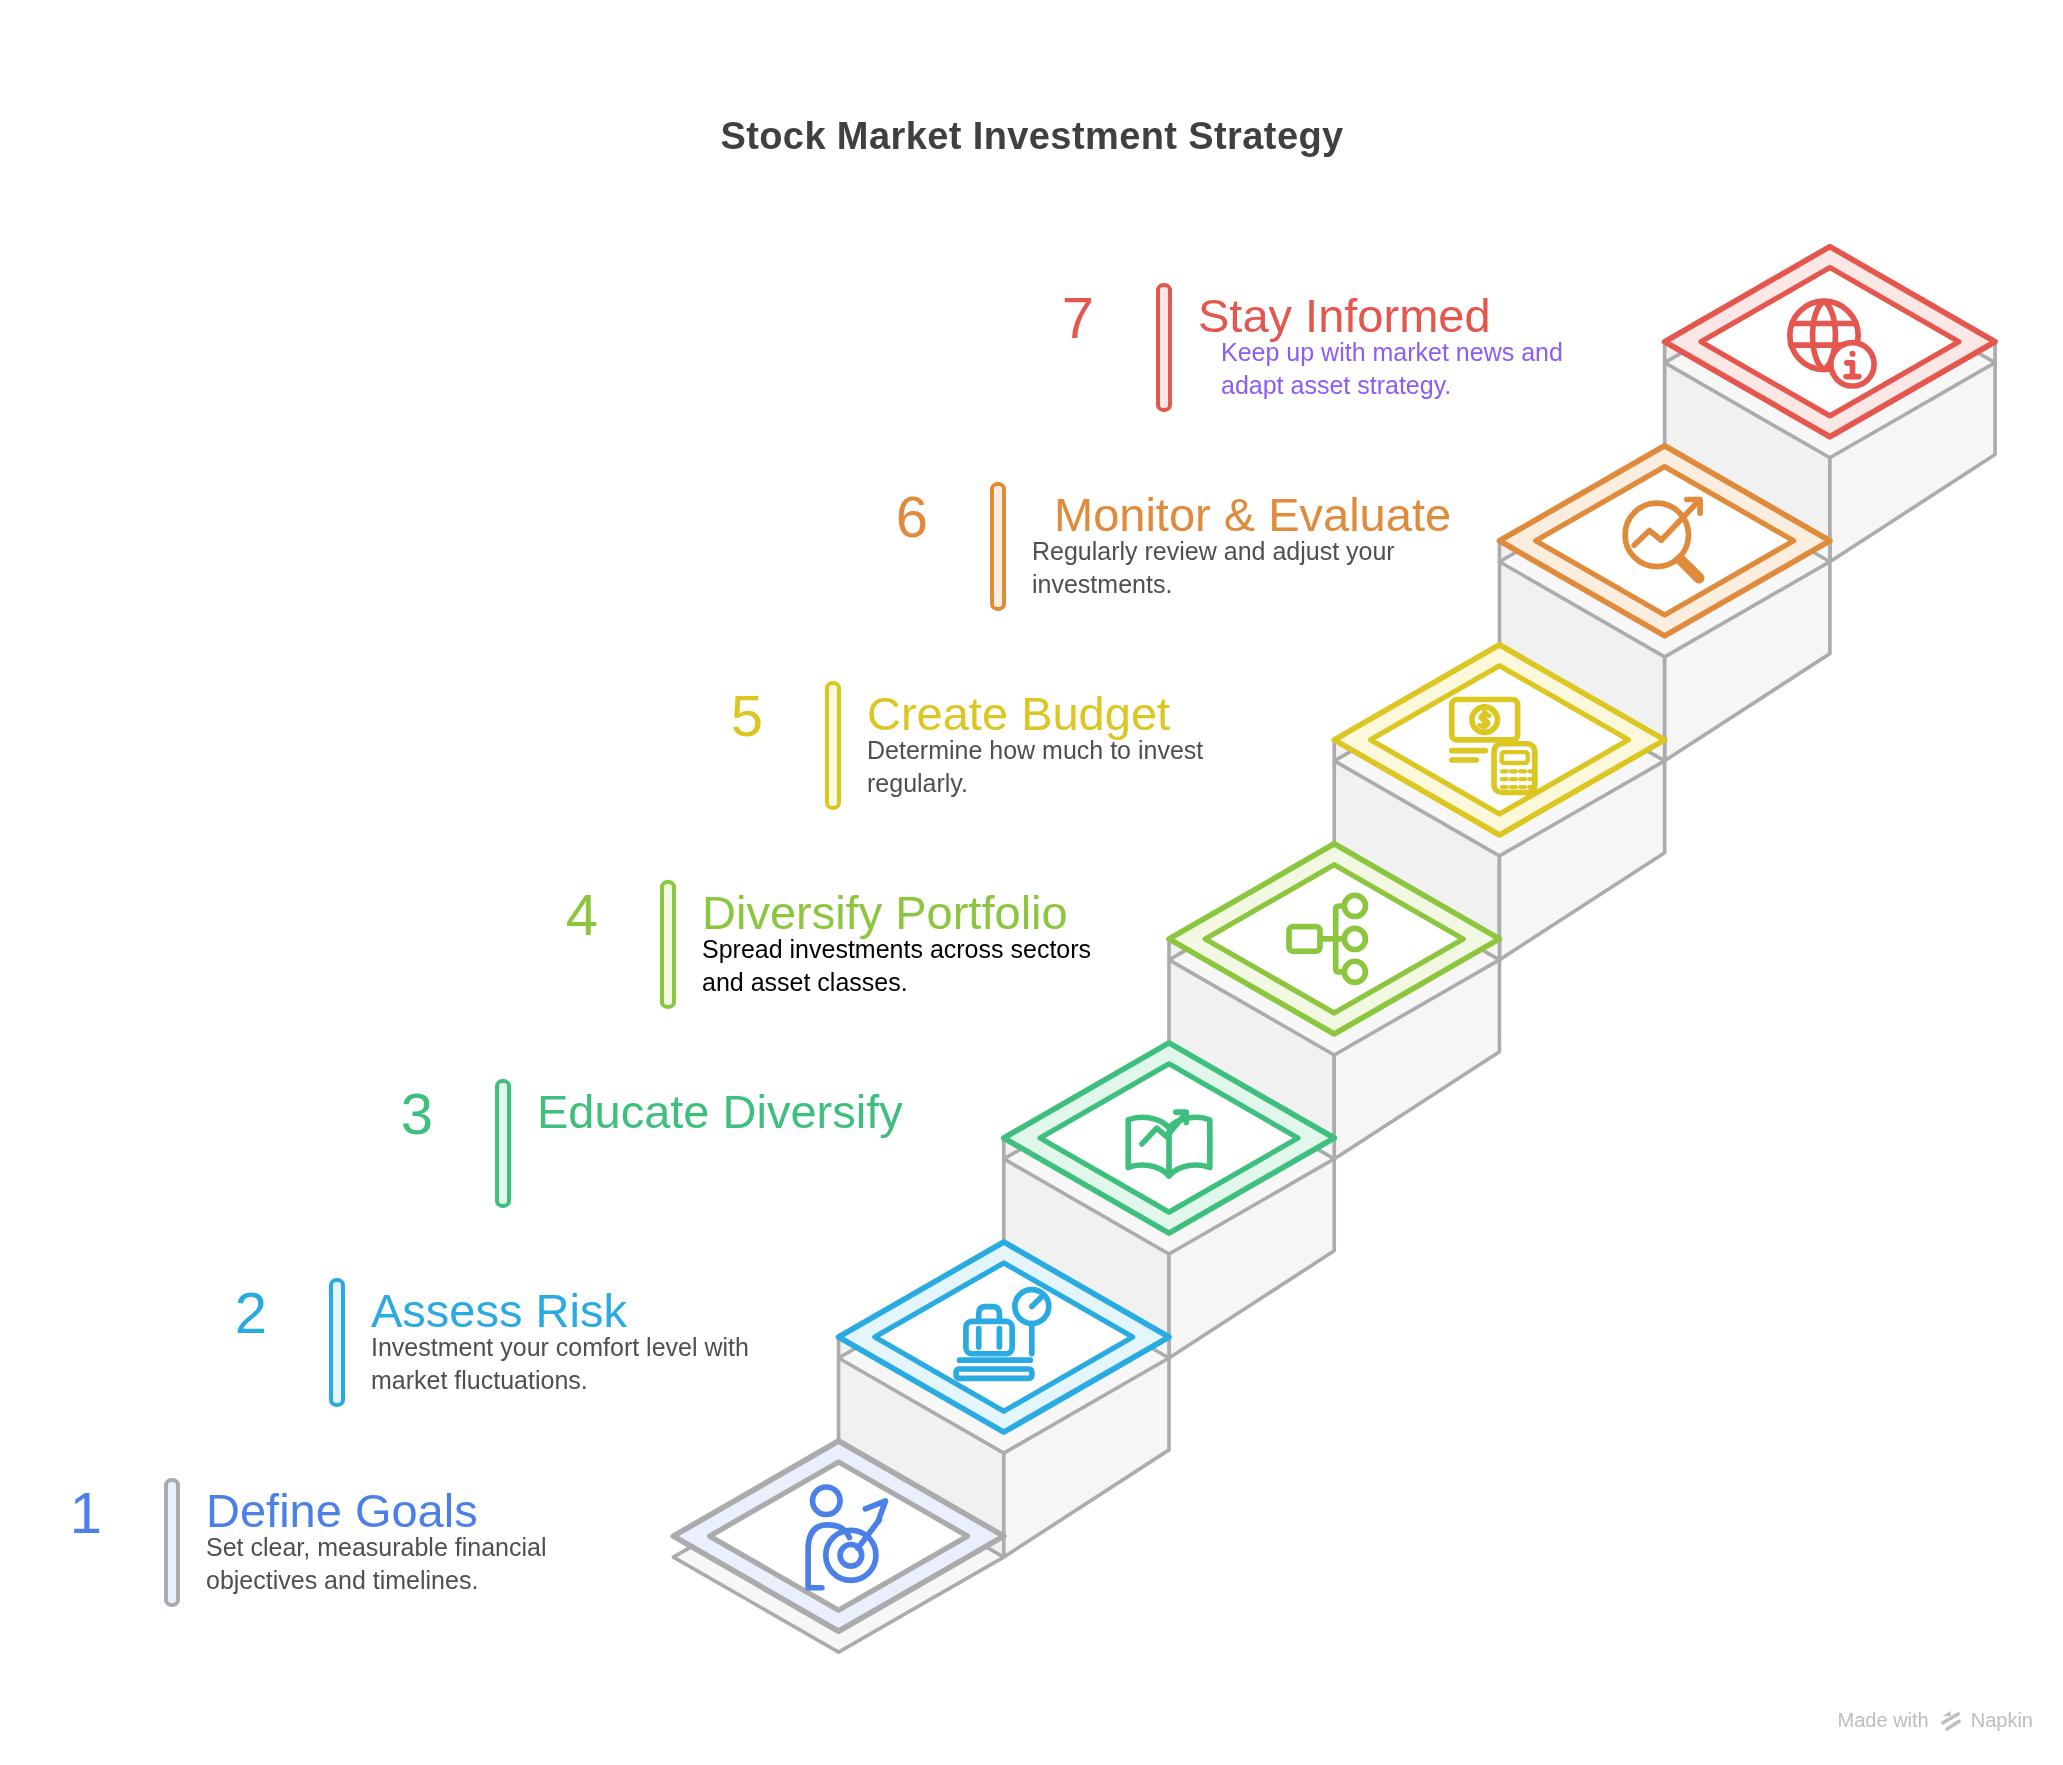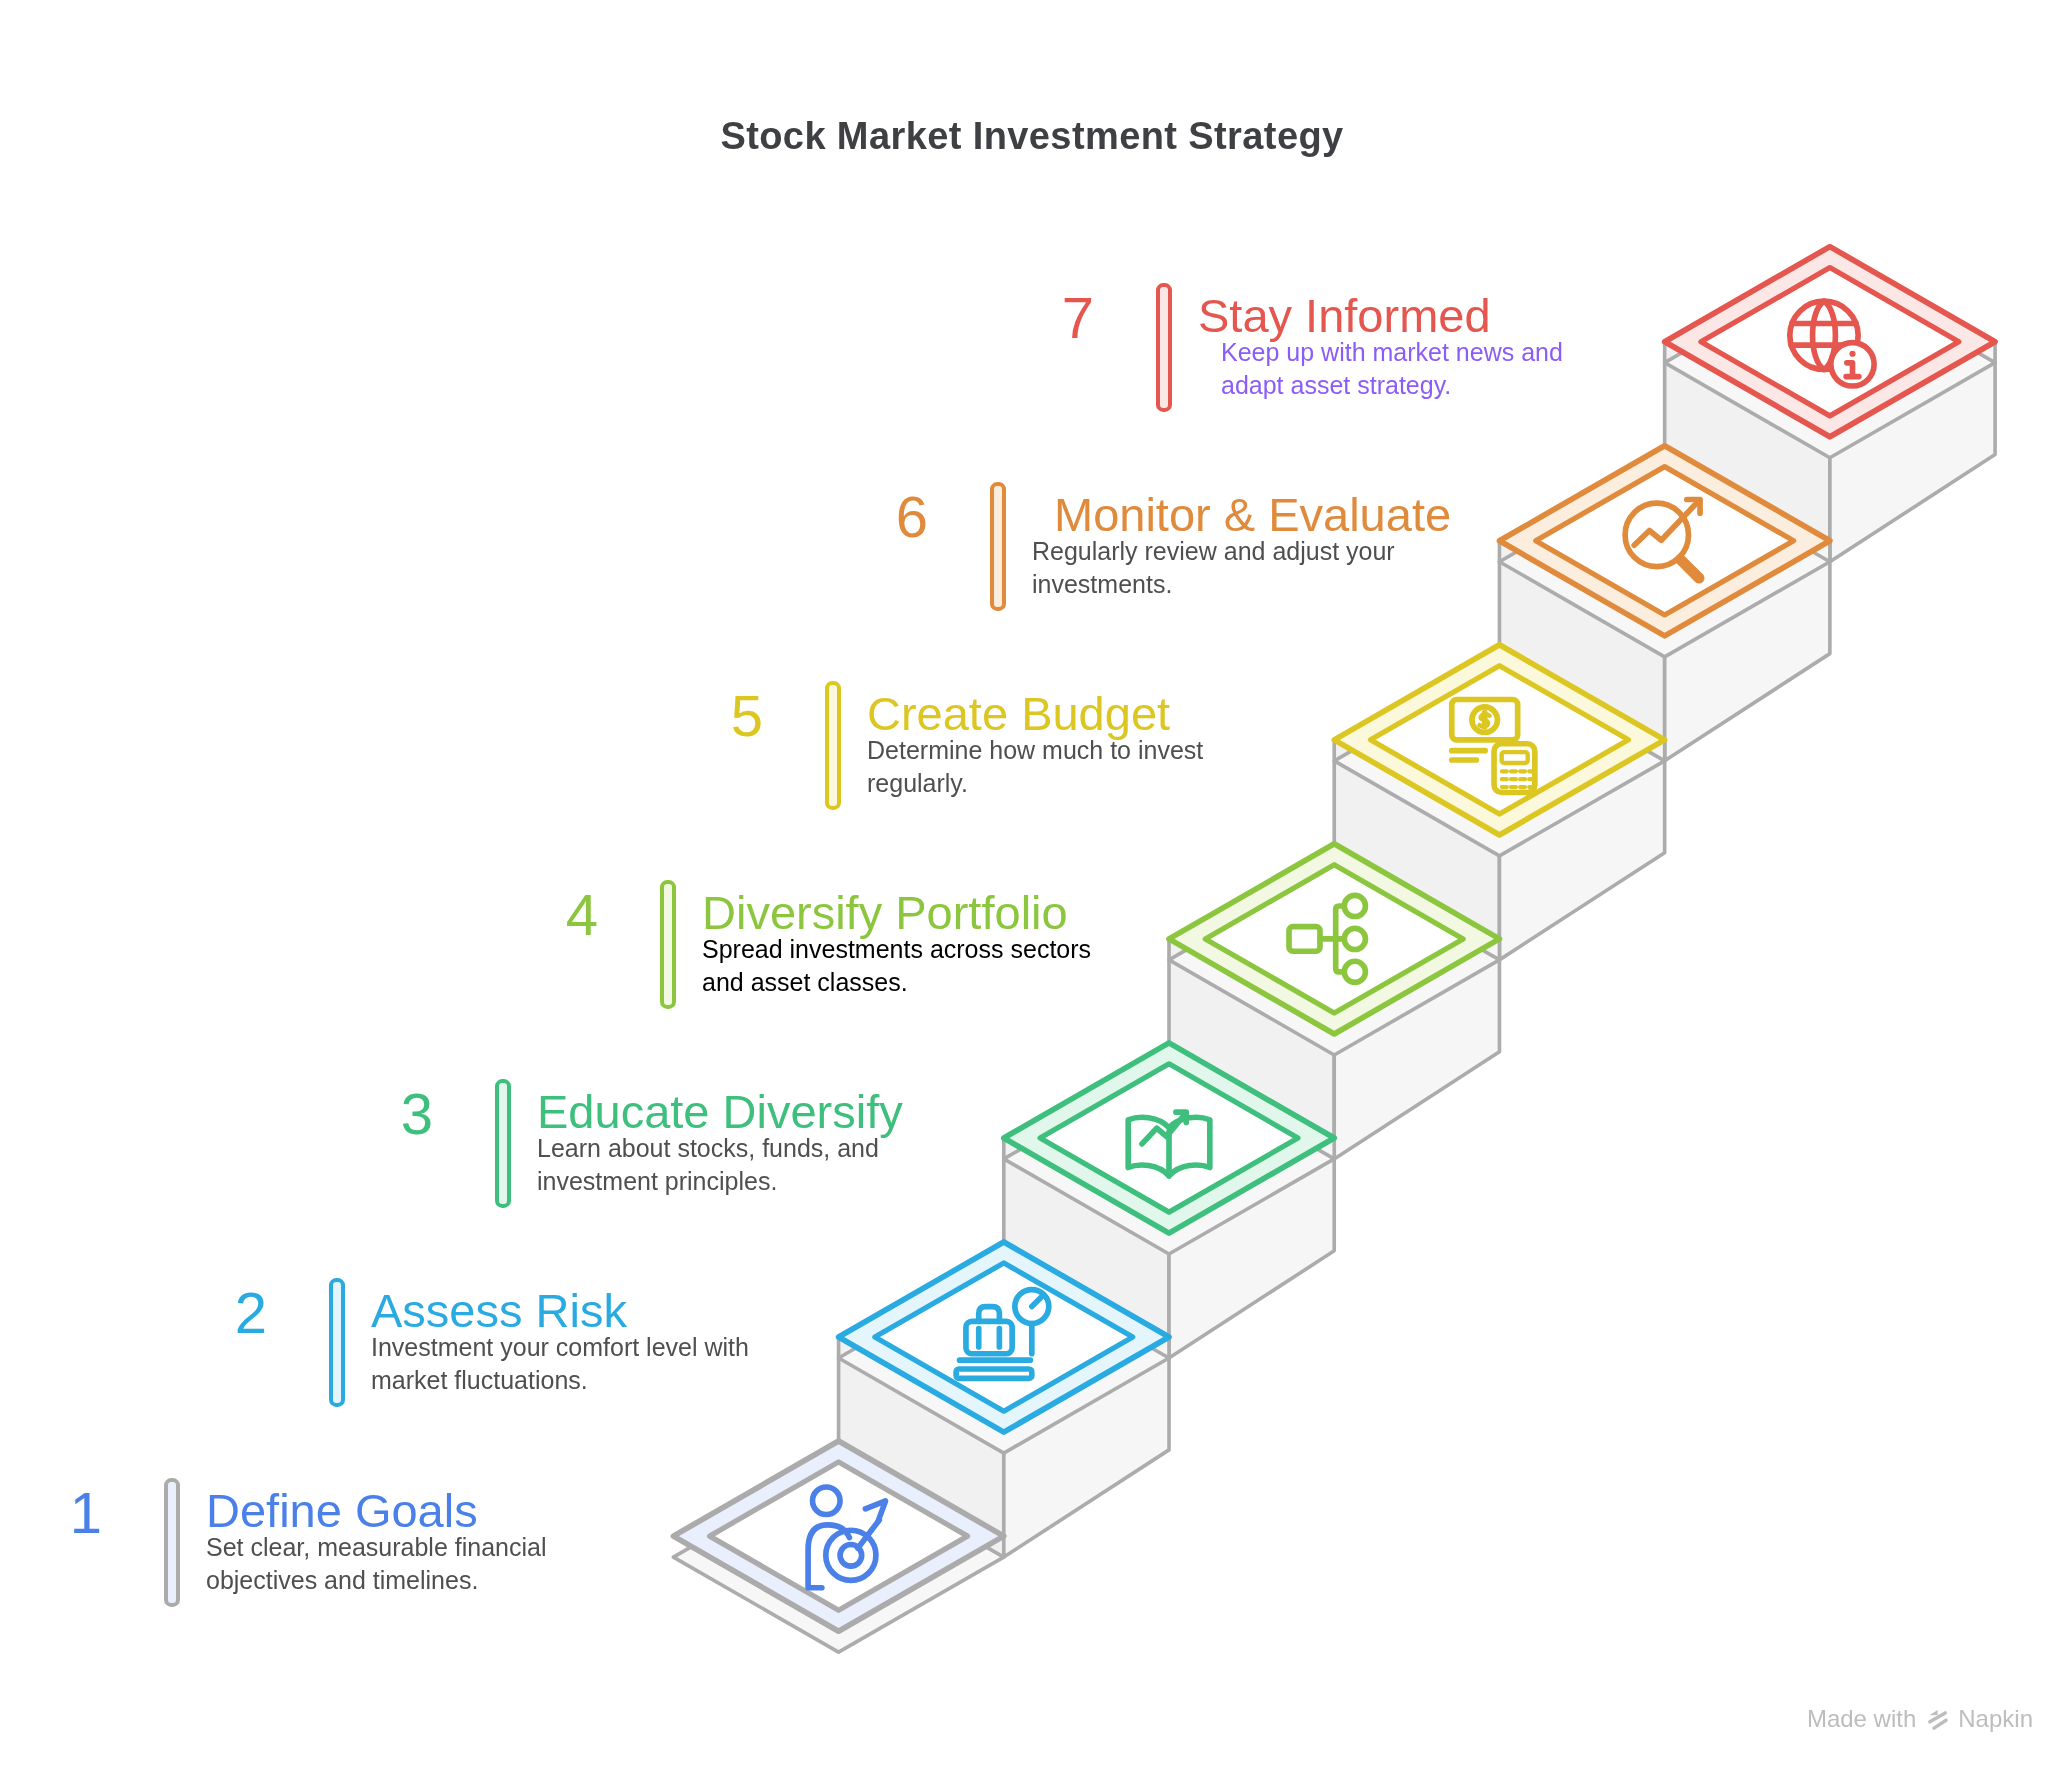--- a/index.html
+++ b/index.html
@@ -11,21 +11,21 @@
   .step{position:absolute;width:613px;height:210px;pointer-events:none;}
   .step-num{position:absolute;left:0;top:6.4px;width:123px;text-align:right;
             font-size:58px;font-weight:400;line-height:1;}
   .step-bar{position:absolute;left:185px;top:0;width:16px;height:129px;
             border-radius:7.3px;border:4px solid #000;box-sizing:border-box;}
   .step-title{position:absolute;left:227px;top:6.4px;font-size:47px;font-weight:400;
               line-height:1.15;white-space:nowrap;}
   .step-desc{position:absolute;left:227px;top:53px;font-size:25px;line-height:33px;
              font-weight:400;white-space:nowrap;}
   .watermark{position:absolute;right:31px;bottom:32px;display:flex;align-items:center;
-             gap:8px;font-size:24px;font-weight:400;}
+             gap:8px;font-size:20px;font-weight:400;}
   .watermark svg{display:block;}
 </style>
 </head>
 <body>
 
 <div class="canvas">
   <svg id="scene" width="2064" height="1765" viewBox="0 0 2560 2190">
       <g>
         <polygon points="2065,424 2270,542 2270,697 2065,641" fill="#F1F1F1" stroke="#ACACAC" stroke-width="4.5" stroke-linejoin="round"></polygon>
         <polygon points="2270,542 2475,424 2475,564 2270,697" fill="#F6F6F6" stroke="#ACACAC" stroke-width="4.5" stroke-linejoin="round"></polygon>
@@ -156,24 +156,20 @@
     <div class="step-desc" style="color: rgb(79, 79, 79);">
       <div>Investment your comfort level with</div>
       <div>market fluctuations.</div>
     </div>
   </div>
 
   <div class="step" style="left: 310px; top: 1079px;">
     <div class="step-num" style="color: rgb(62, 191, 126);">3</div>
     <div class="step-bar" style="border-color: rgb(62, 191, 126); background: rgb(226, 247, 236);"></div>
     <div class="step-title" style="color: rgb(62, 191, 126);">Educate Diversify</div>
-    <div class="step-desc" style="color: rgb(79, 79, 79);">
-      <div>Learn about stocks, funds, and</div>
-      <div>investment principles.</div>
-    </div>
   </div>
 
   <div class="step" style="left: 475px; top: 880px;">
     <div class="step-num" style="color: rgb(140, 198, 63);">4</div>
     <div class="step-bar" style="border-color: rgb(140, 198, 63); background: rgb(242, 248, 225);"></div>
     <div class="step-title" style="color: rgb(140, 198, 63);">Diversify Portfolio</div>
     <div class="step-desc" style="color: #000000;">
       <div>Spread investments across sectors</div>
       <div>and asset classes.</div>
     </div>

